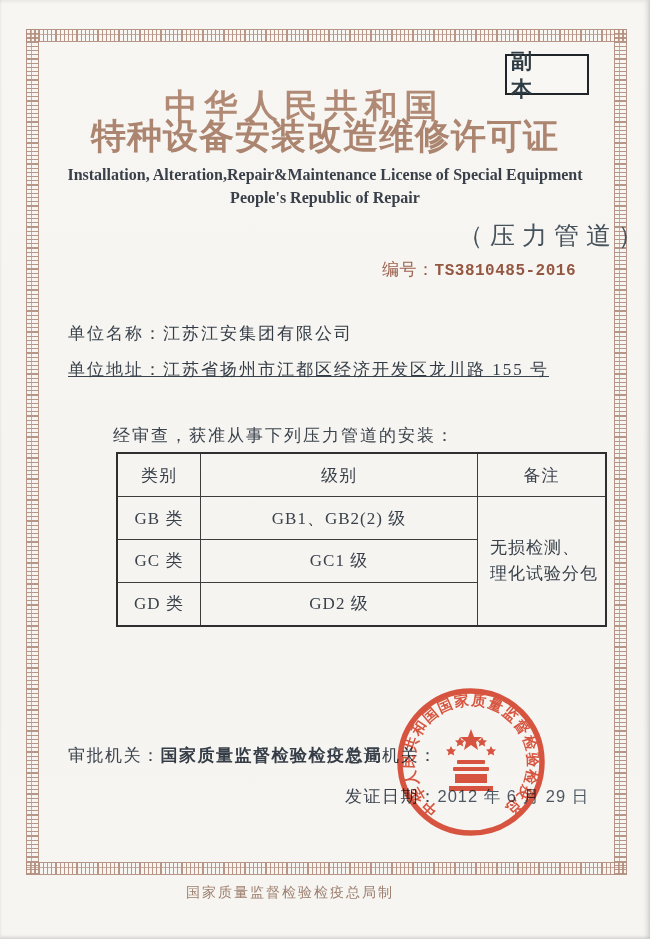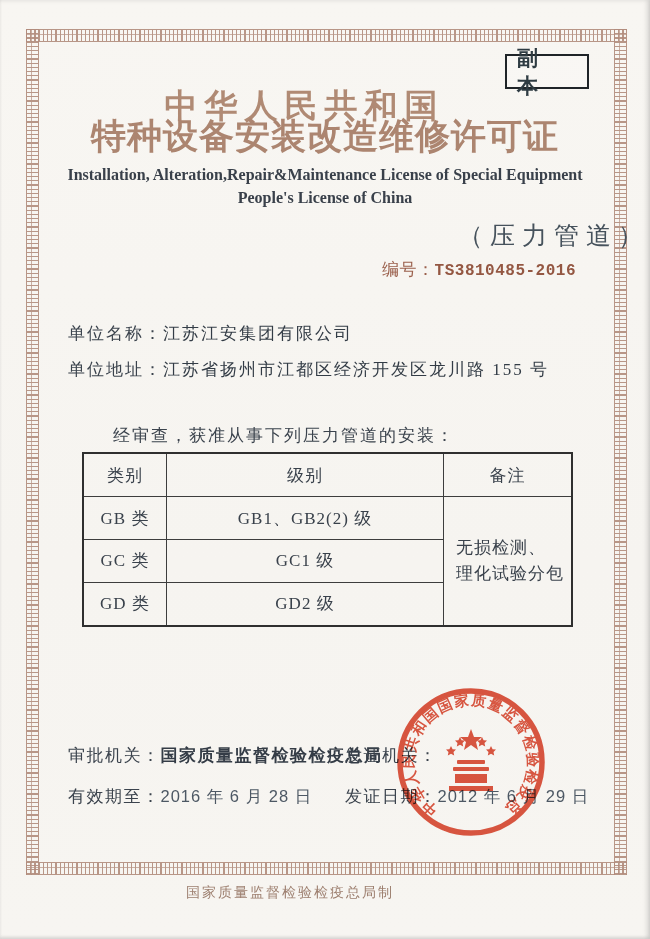--- a/index.html
+++ b/index.html
@@ -19,24 +19,24 @@
   .band.h{left:0;right:0;height:11px;border-top:1.4px solid #b28c7c;border-bottom:1.4px solid #b28c7c;
     background:repeating-linear-gradient(90deg,#b28c7c 0 1.3px,transparent 1.3px 4.2px),
                linear-gradient(180deg,transparent 0 4px,rgba(178,140,124,.75) 4px 5.2px,transparent 5.2px 100%);}
   .band.v{top:0;bottom:0;width:11px;border-left:1.4px solid #b28c7c;border-right:1.4px solid #b28c7c;
     background:repeating-linear-gradient(180deg,#b28c7c 0 1.3px,transparent 1.3px 4.2px),
                linear-gradient(90deg,transparent 0 4px,rgba(178,140,124,.75) 4px 5.2px,transparent 5.2px 100%);}
   .band.top{top:0;} .band.bottom{bottom:0;} .band.left{left:0;} .band.right{right:0;}
 
   
   .badge{
-    position:absolute;left:505px;top:54px;width:84px;height:35px;
+    position:absolute;left:505px;top:54px;width:84px;height:41px;
     border:2.5px solid #1f2428;display:flex;align-items:center;justify-content:center;
     color:#2e3b42;font-weight:bold;font-size:21px;letter-spacing:12px;
-    padding-left:10px;box-sizing:border-box;background:rgba(255,255,255,.15);
+    padding-left:4px;box-sizing:border-box;background:rgba(255,255,255,.15);
     font-family:"Liberation Sans", sans-serif;
   }
 
   
   .t-country{
     position:absolute;left:0;width:609px;top:84px;text-align:center;
     color:#b08a74;font-size:33px;font-weight:bold;letter-spacing:7px;
     font-family:"Liberation Sans", sans-serif;
   }
   .t-title{
@@ -58,32 +58,32 @@
   }
   .serial{
     position:absolute;top:258px;right:74px;font-size:17px;color:#9a5f4b;letter-spacing:.5px;
   }
   .serial .num{color:#945742;font-family:"Liberation Mono", monospace;font-size:16px;letter-spacing:.5px;font-weight:bold;}
 
   
   .field{position:absolute;left:68px;font-size:17px;color:#3b434d;letter-spacing:2px;}
   .field .lbl{color:#3b434d;}
   .field .val{color:#333c46;}
-  .f-name{top:322px;} .f-addr{top:358px;}
+  .f-name{top:322px;} .f-addr{top:358px;text-decoration:underline;}
 
   .note{position:absolute;left:113px;top:424px;font-size:17px;color:#3b434d;letter-spacing:2px;}
 
   
   table.lic{
     position:absolute;left:82px;top:452px;width:481px;height:175px;
     border-collapse:collapse;table-layout:fixed;
     font-size:17px;color:#39414b;
   }
   table.lic td{border:1px solid #3d3d3d;text-align:center;vertical-align:middle;letter-spacing:1px;}
-  table.lic{border:2px solid #2f2f2f;}
+  table.lic{border:2px solid #2f2f2f;margin-left:34px;}
   table.lic .c1{width:80px;} table.lic .c2{width:274px;} table.lic .c3{width:125px;}
   table.lic td.remark{text-align:left;padding-left:12px;line-height:1.55;}
 
   
   .foot{position:absolute;font-size:17px;color:#3b434d;letter-spacing:1.5px;white-space:nowrap;}
   .fr1l{left:68px;top:744px;} .fr1r{left:345px;top:744px;}
   .fr2l{left:68px;top:785px;} .fr2r{left:345px;top:785px;}
   .foot .authority{font-weight:bold;color:#343c46;}
   .foot .date{color:#4d5864;font-family:"Liberation Sans", sans-serif;font-size:16.5px;letter-spacing:1px;}
 
@@ -106,21 +106,21 @@
     <div class="band h bottom"></div>
     <div class="band v left"></div>
     <div class="band v right"></div>
   </div>
 
   <div class="badge">副 本</div>
 
   <div class="t-country">中华人民共和国</div>
   <div class="t-title">特种设备安装改造维修许可证</div>
   <div class="t-eng1">Installation, Alteration,Repair&amp;Maintenance License of Special Equipment</div>
-  <div class="t-eng2">People's License of China</div>
+  <div class="t-eng2">People's Republic of Repair</div>
   <div class="t-scope">（压力管道）</div>
 
   <div class="serial">
     <span class="lbl">编号：</span><span class="num">TS3810485-2016</span>
   </div>
 
   <div class="field f-name">
     <span class="lbl">单位名称：</span><span class="val">江苏江安集团有限公司</span>
   </div>
   <div class="field f-addr">
@@ -154,23 +154,20 @@
     </tr>
   </tbody>
     </table>
 
   <div class="foot fr1l">
     <span>审批机关：</span><span class="authority">国家质量监督检验检疫总局</span>
   </div>
   <div class="foot fr1r">
     <span>发证机关：</span>
   </div>
-  <div class="foot fr2l">
-    <span>有效期至：</span><span class="date">2016 年 6 月 28 日</span>
-  </div>
   <div class="foot fr2r">
     <span>发证日期：</span><span class="date">2012 年 6 月 29 日</span>
   </div>
 
   <svg class="seal" viewBox="0 0 156 156">
     <g fill="none" stroke="#dc4a33">
       <circle cx="78" cy="78" r="71" stroke-width="5.5"></circle>
     </g>
     <defs>
       <path id="sealArc" d="M 45.3 124.7 A 57 57 0 1 1 110.7 124.7" fill="none"></path>

